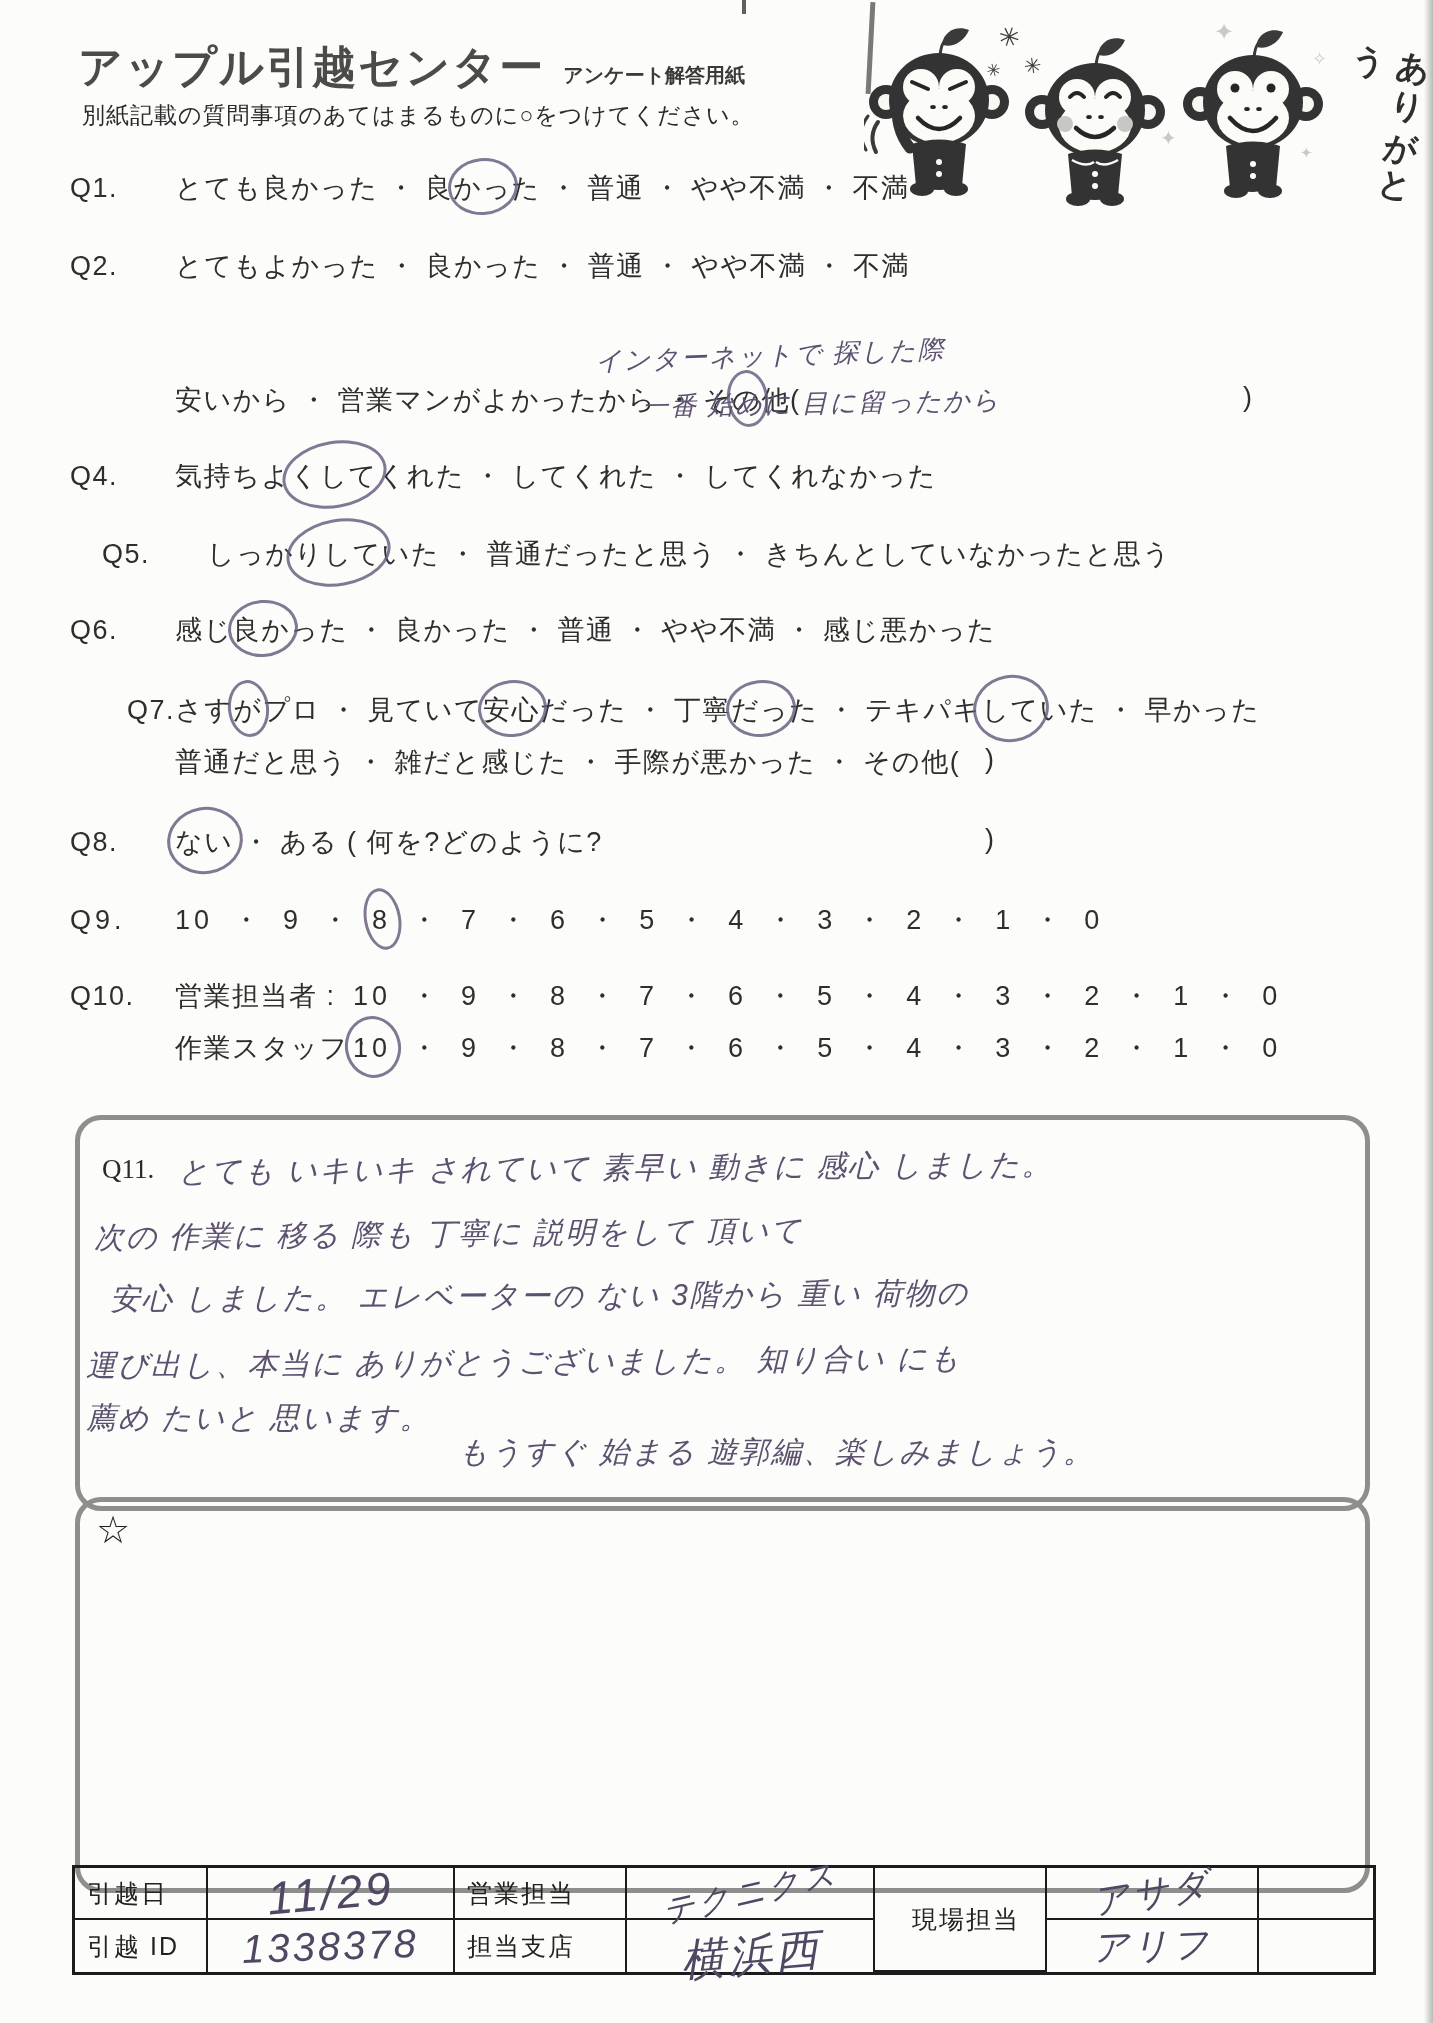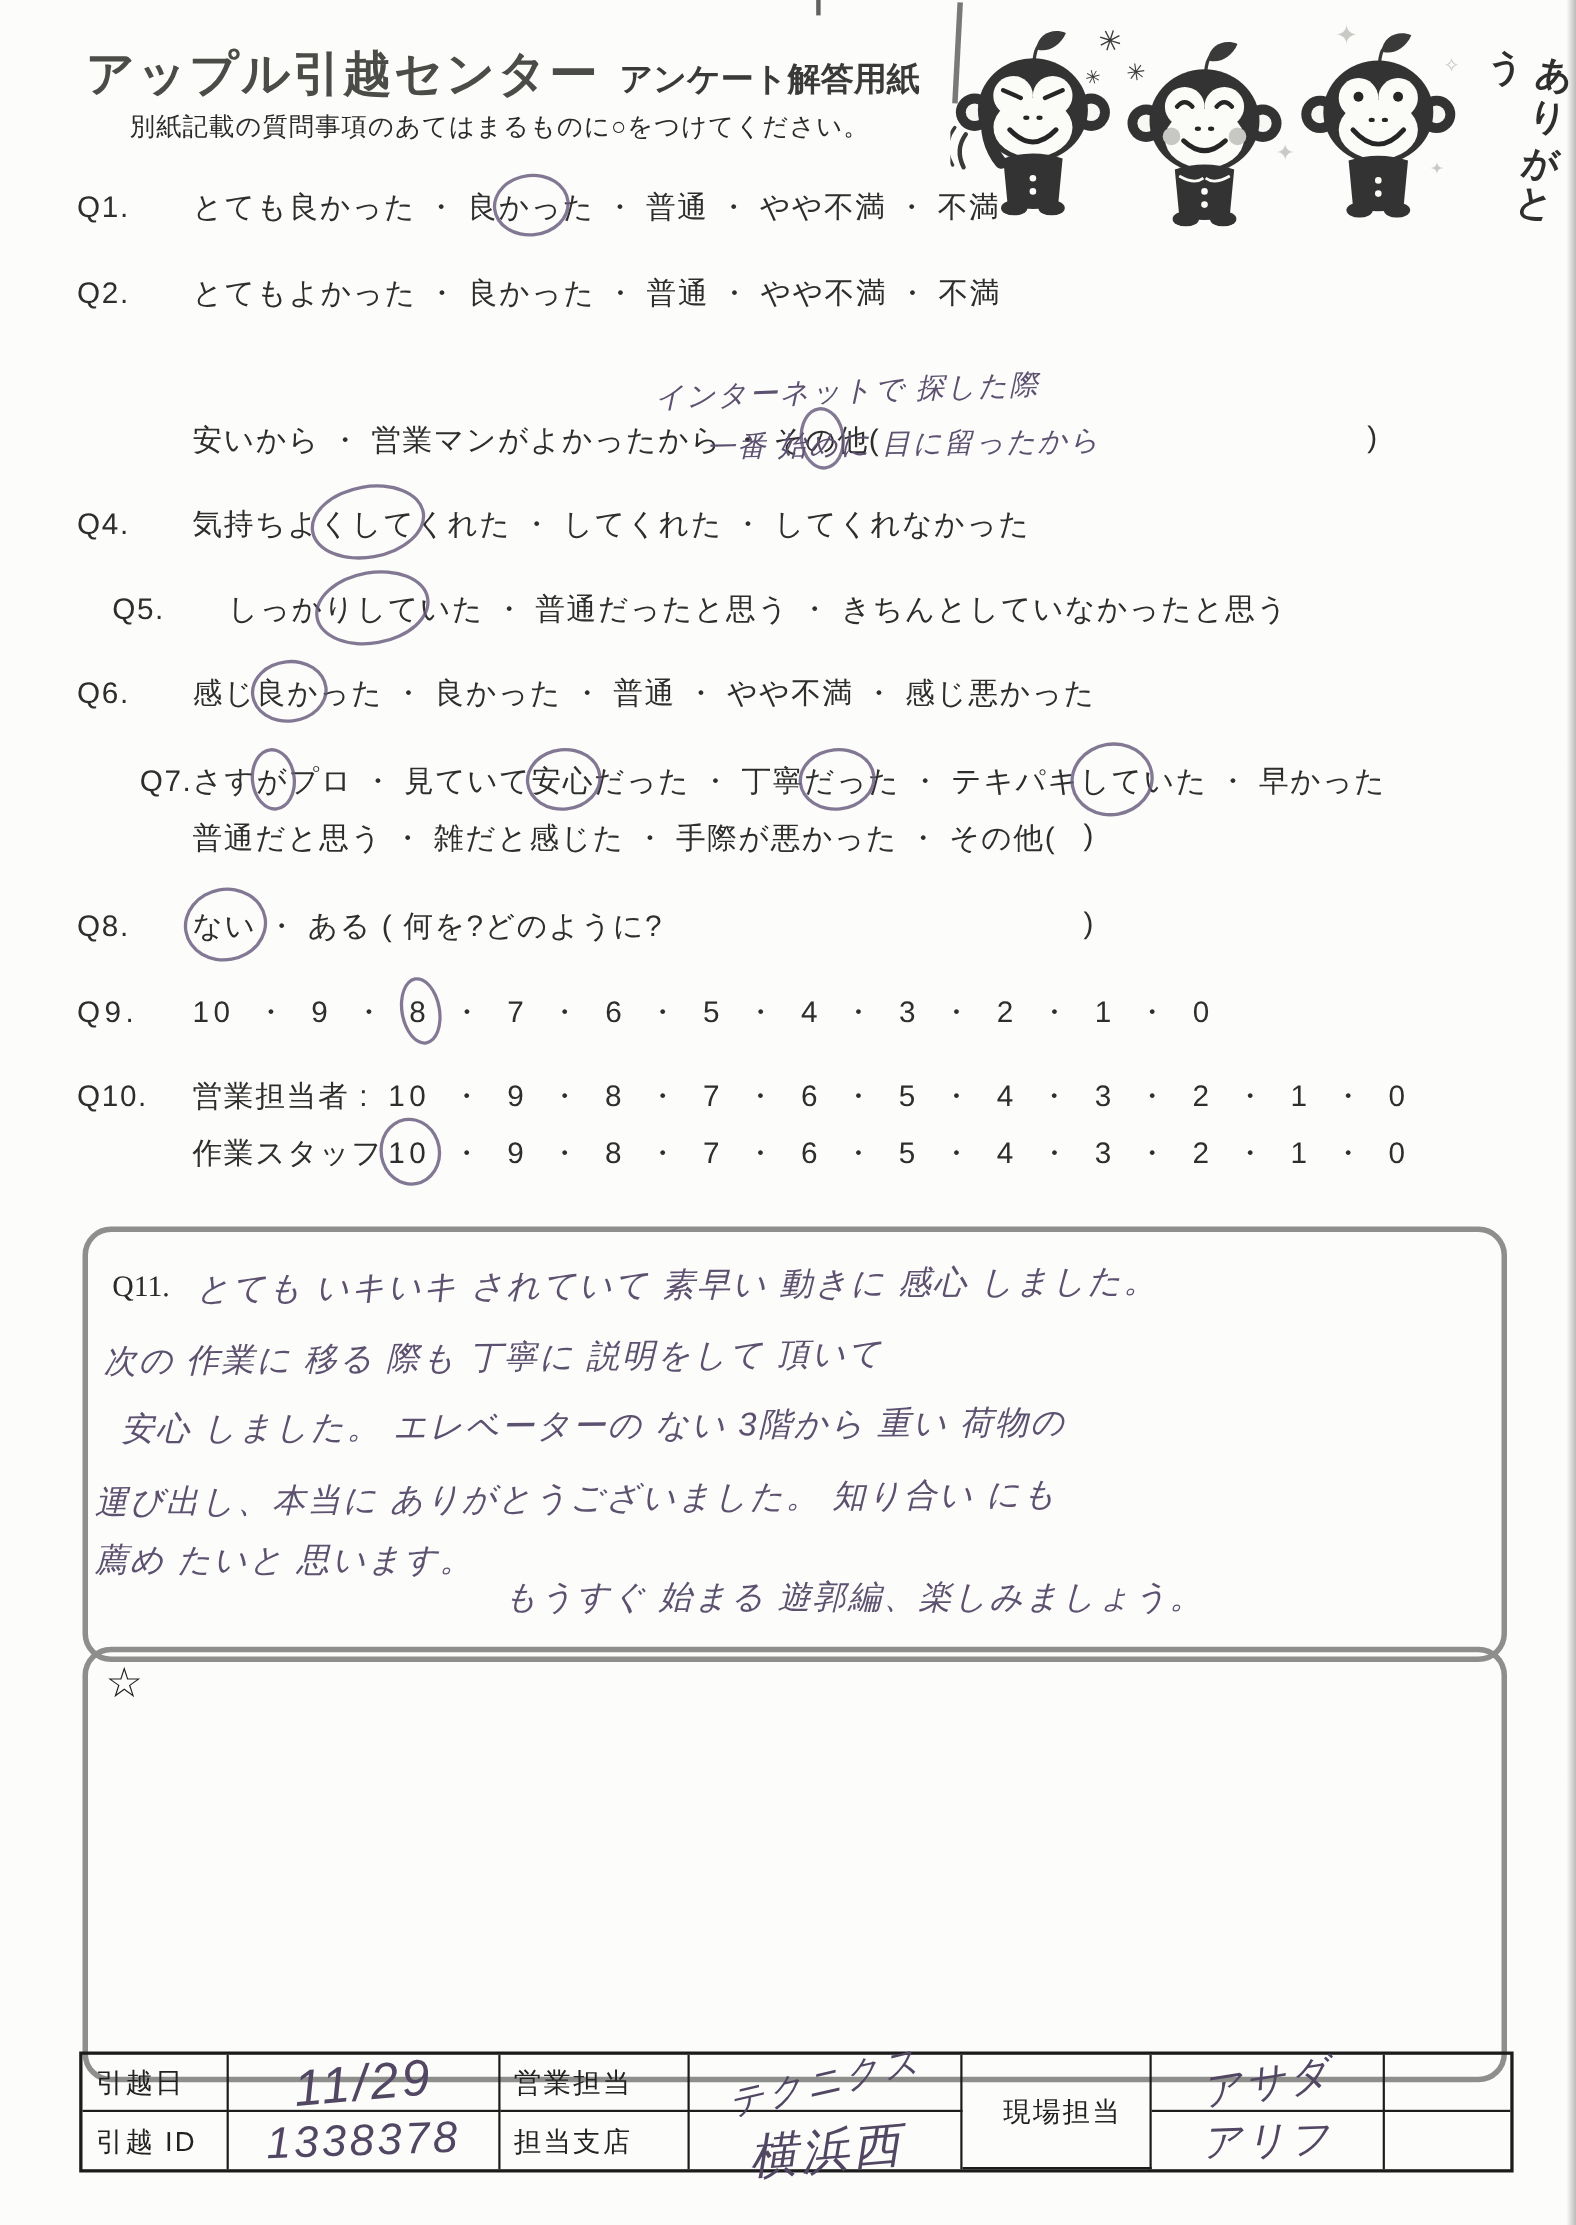--- a/index.html
+++ b/index.html
@@ -9,22 +9,22 @@
     font-family:"Liberation Sans", sans-serif; color:#2e2e2e;
   }
   .sheet::after {
     content:""; position:absolute; right:0; top:0; width:9px; height:100%;
     background:linear-gradient(to left, rgba(60,60,60,.35), rgba(0,0,0,0)); pointer-events:none;
   }
 
   
   .brand-row { position:absolute; left:78px; top:38px; white-space:nowrap; }
   .brand { font-size:44px; font-weight:bold; color:#4b4b48; letter-spacing:2px; }
-  .sheet-title { font-size:30px; font-weight:bold; color:#3a3a38; margin-left:18px;text-align:right; }
-  .instruction { position:absolute; left:82px; top:100px; font-size:23px; letter-spacing:1px; color:#2b2b2b;margin-left:36px; }
+  .sheet-title { font-size:20px; font-weight:bold; color:#3a3a38; margin-left:18px;text-align:right; }
+  .instruction { position:absolute; left:82px; top:100px; font-size:23px; letter-spacing:1px; color:#2b2b2b; }
 
   
   .q { position:absolute; left:70px; font-size:27px; letter-spacing:1.5px; white-space:nowrap; }
   .q .qlabel { display:inline-block; width:105px; }
   .cont { position:absolute; left:175px; font-size:27px; letter-spacing:1.5px; white-space:nowrap; }
   .nums { letter-spacing:4px; word-spacing:8px; }
   .q10lab { display:inline-block; width:178px; }
 
   .paren { position:absolute; font-size:27px; color:#2e2e2e; }
 

